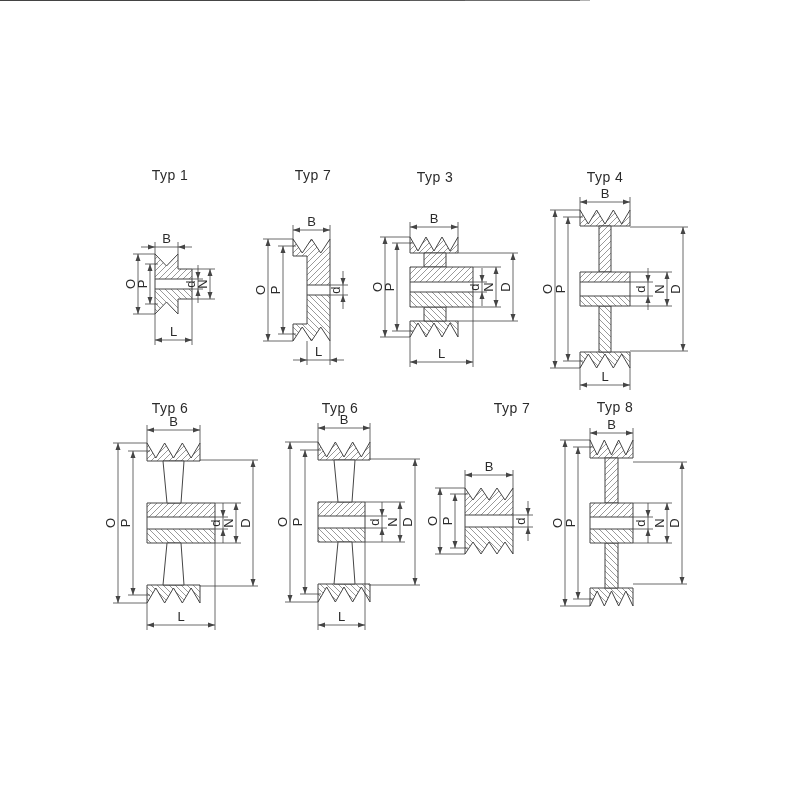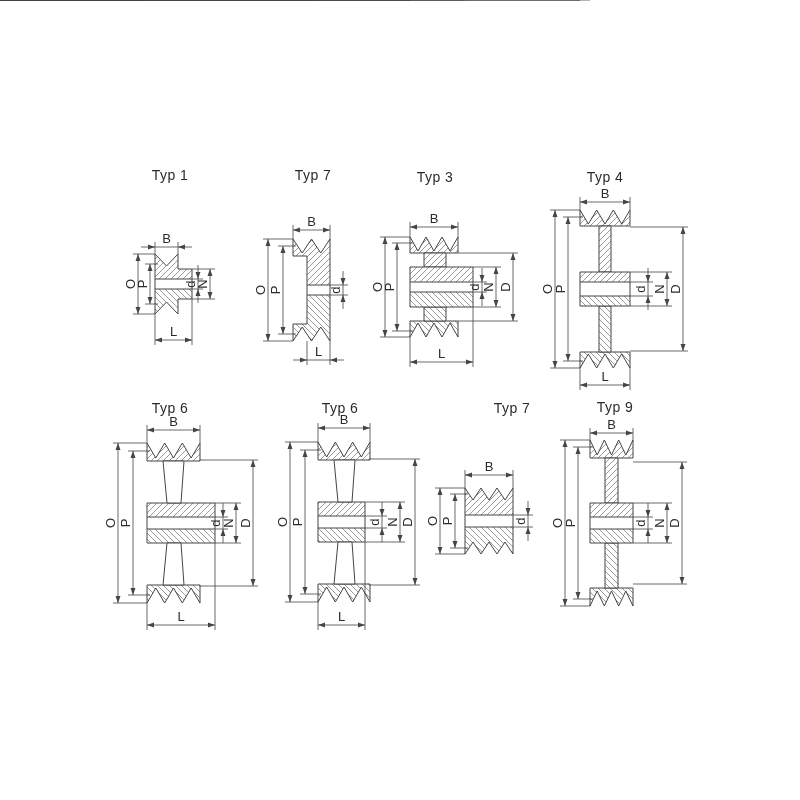--- a/index.html
+++ b/index.html
@@ -526,14 +526,14 @@
       </g>
     </svg>
 
   <div class="fig-title" style="left:170px;top:167px">Typ 1</div>
   <div class="fig-title" style="left:313px;top:167px">Typ 7</div>
   <div class="fig-title" style="left:435px;top:169px">Typ 3</div>
   <div class="fig-title" style="left:605px;top:169px">Typ 4</div>
   <div class="fig-title" style="left:170px;top:400px">Typ 6</div>
   <div class="fig-title" style="left:340px;top:400px">Typ 6</div>
   <div class="fig-title" style="left:512px;top:400px">Typ 7</div>
-  <div class="fig-title" style="left:615px;top:399px">Typ 9</div>
+  <div class="fig-title" style="left:615px;top:399px">Typ 8</div>
 </div>
 
 </body></html>

